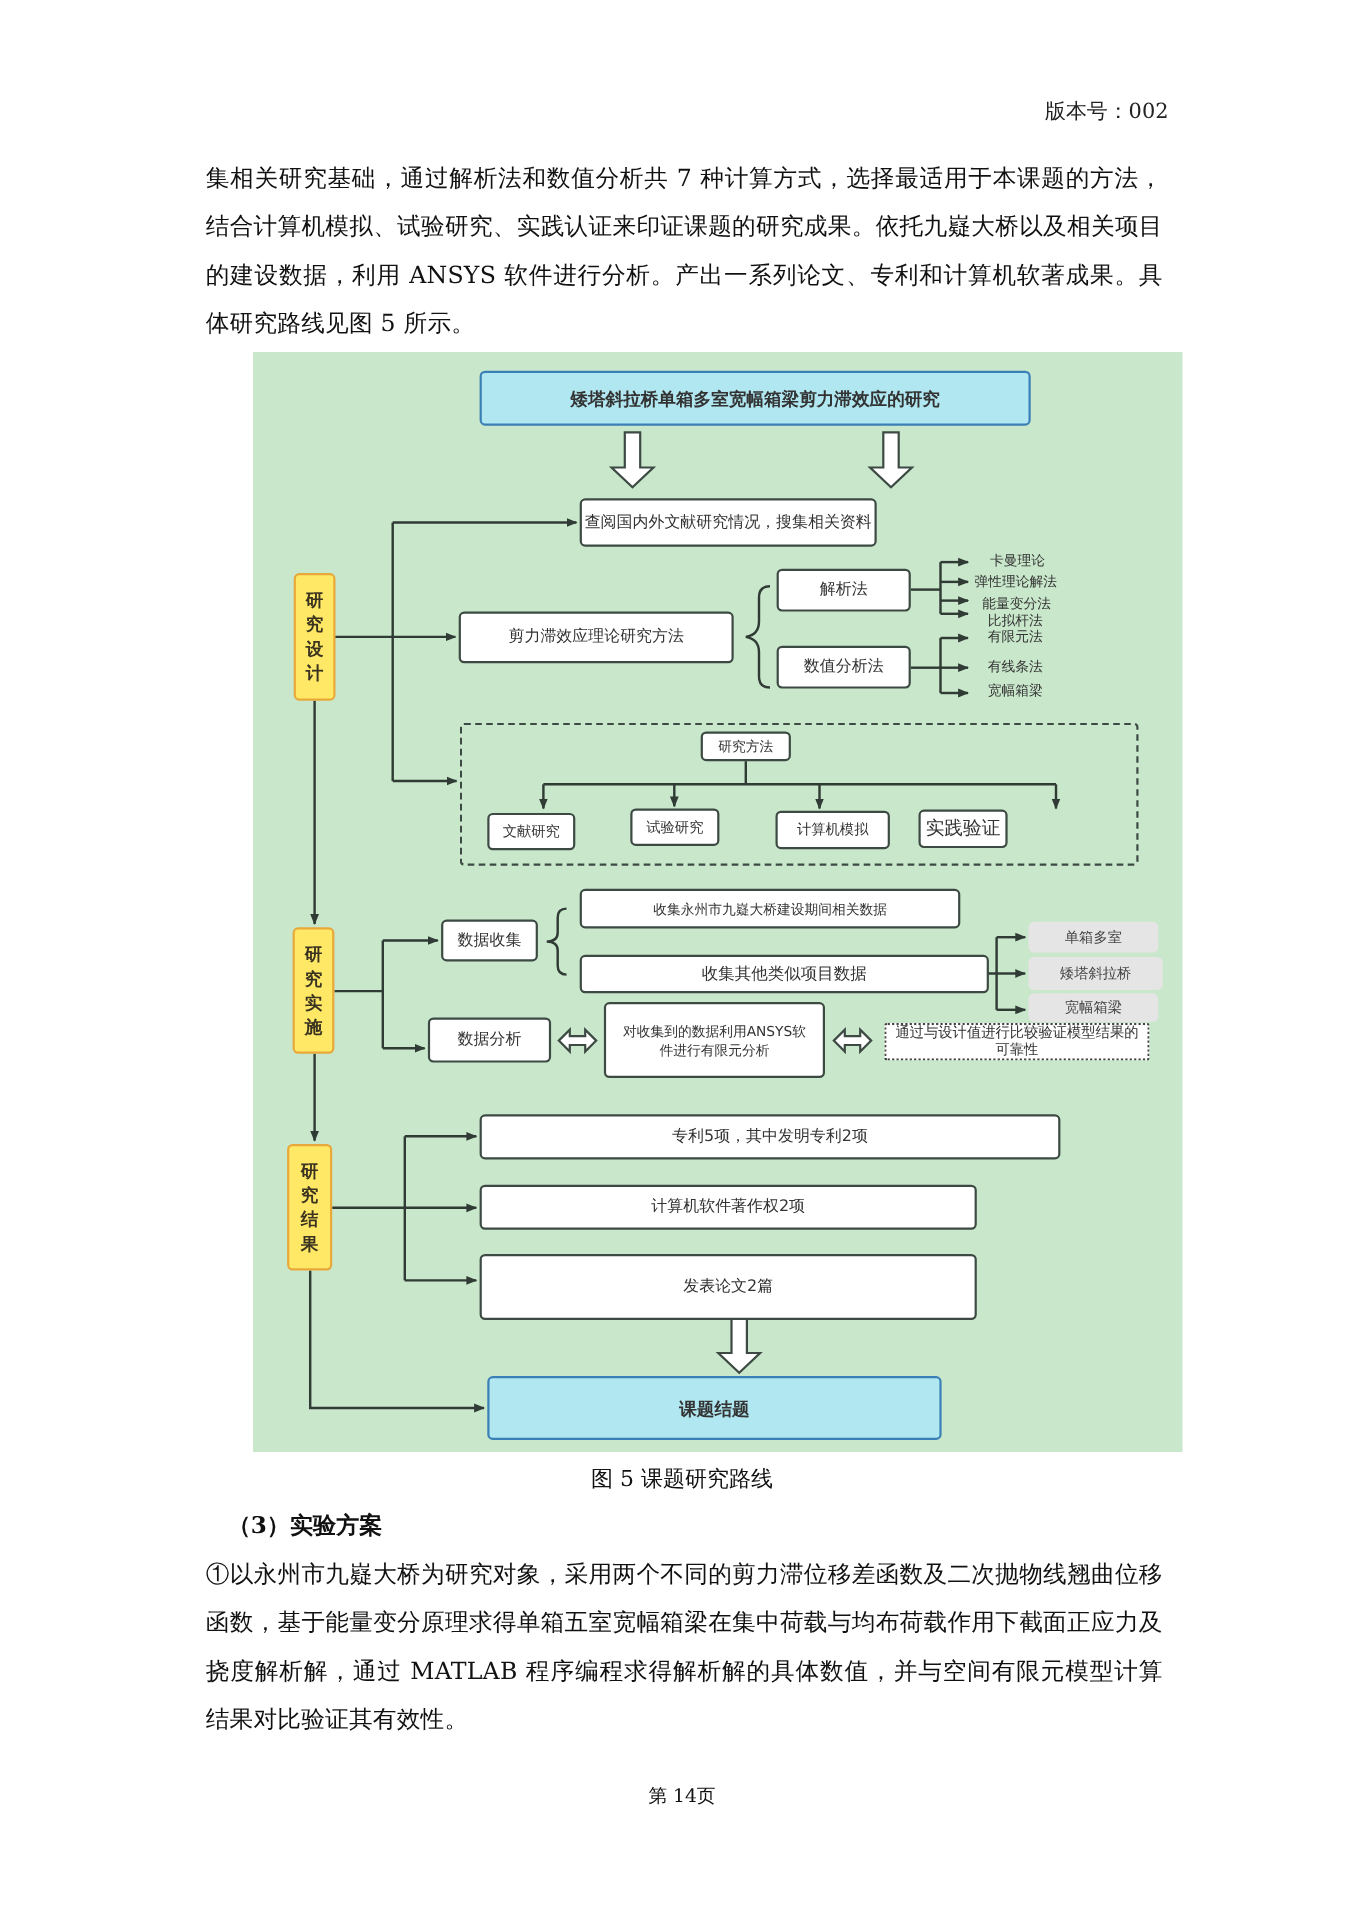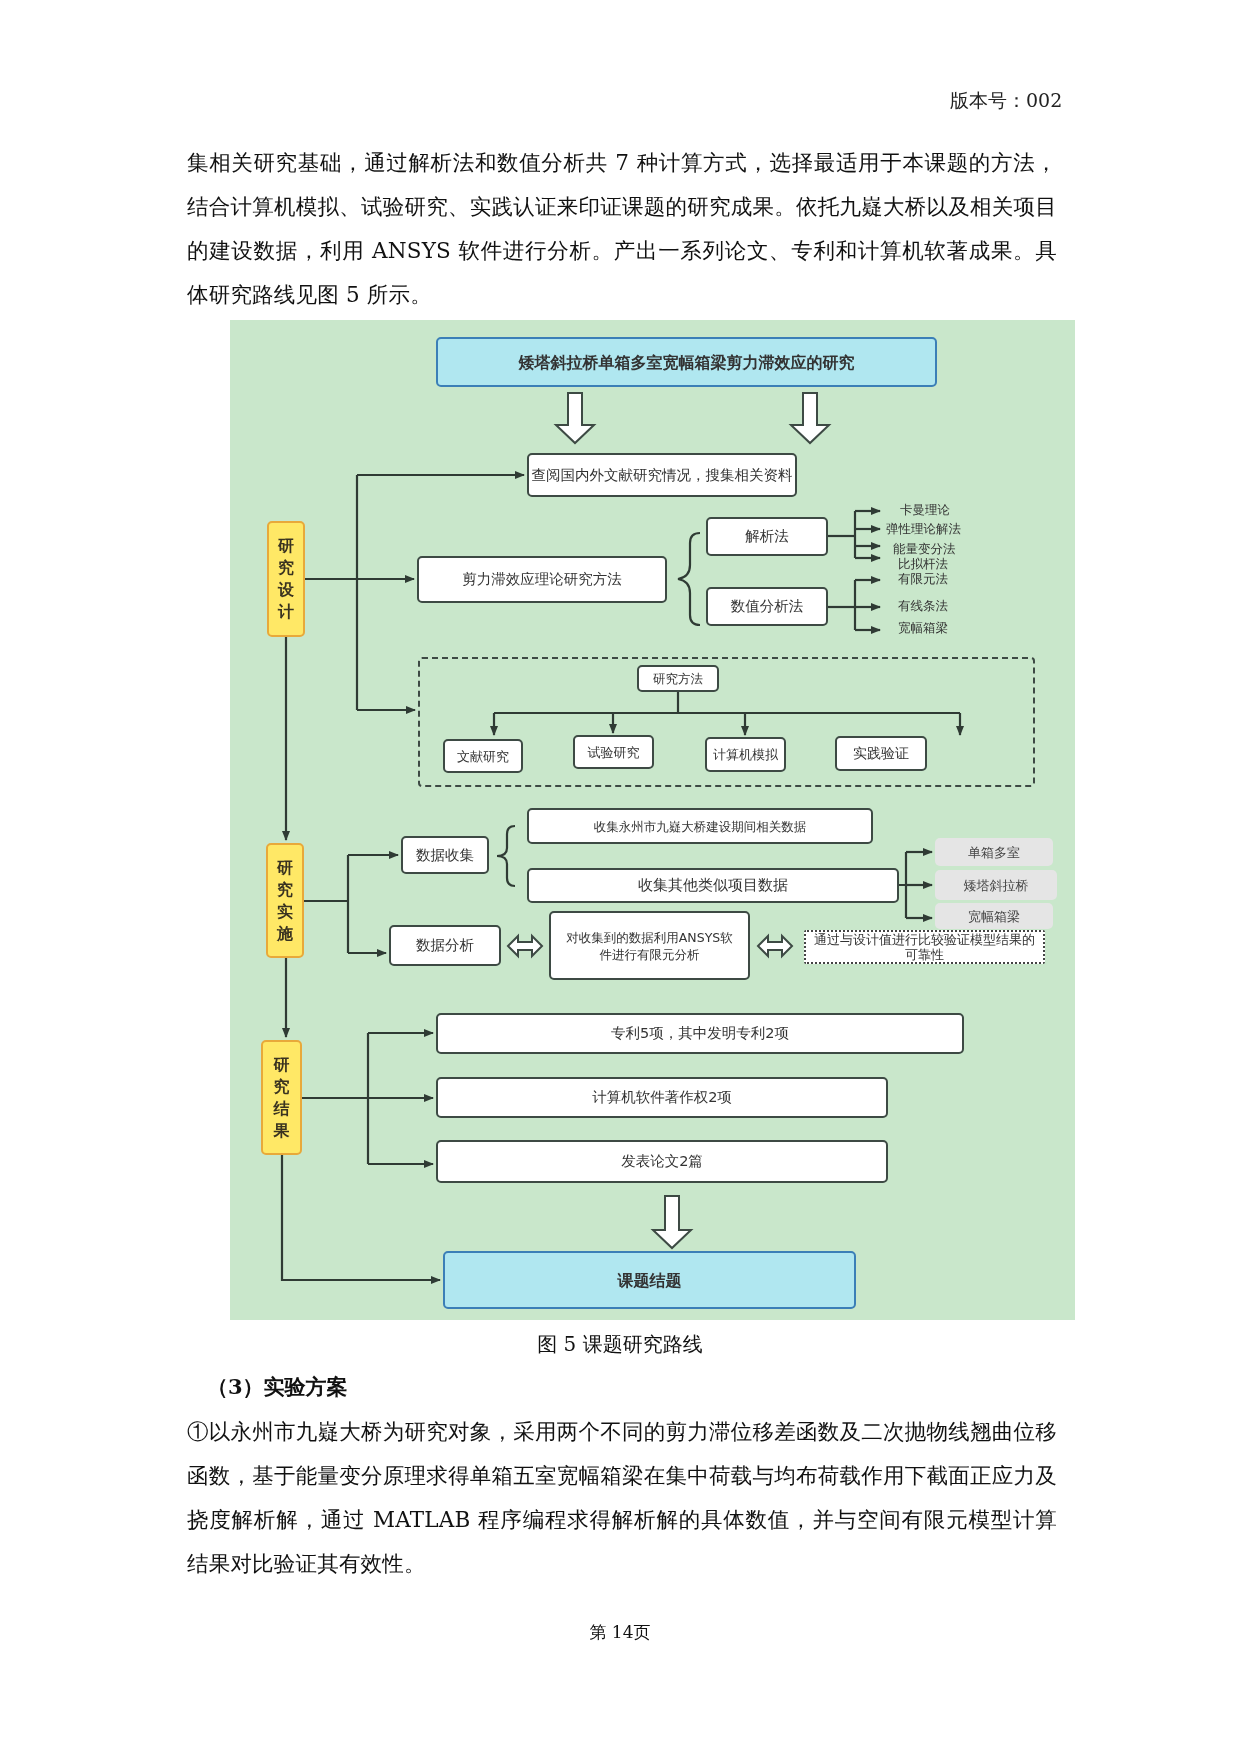--- a/index.html
+++ b/index.html
@@ -125,22 +125,22 @@
 <div class="lbl" style="left:893px;top:541px;">能量变分法</div>
 <div class="lbl" style="left:898px;top:556px;">比拟杆法</div>
 <div class="lbl" style="left:898px;top:571px;">有限元法</div>
 <div class="lbl" style="left:898px;top:598px;">有线条法</div>
 <div class="lbl" style="left:898px;top:620px;">宽幅箱梁</div>
 
 <div class="dash-frame" style="left:418px;top:657px;width:617px;height:130px;"></div>
 <div class="box" style="left:637px;top:665px;width:82px;height:27px;font-size:12.5px;">研究方法</div>
 <div class="box" style="left:443px;top:739px;width:80px;height:34px;font-size:13px;">文献研究</div>
 <div class="box" style="left:573px;top:735px;width:81px;height:34px;font-size:13px;">试验研究</div>
-<div class="box" style="left:705px;top:737px;width:81px;height:35px;font-size:13px;">计算机模拟</div>
-<div class="box" style="left:835px;top:736px;width:92px;height:35px;font-size:14px;">实践验证</div>
+<div class="box" style="left:705px;top:737px;width:104px;height:35px;font-size:13px;">计算机模拟</div>
+<div class="box" style="left:835px;top:736px;width:81px;height:35px;font-size:17px;">实践验证</div>
 
 <div class="box yellow" style="left:266px;top:843px;width:38px;height:115px;">
   <span>研</span>
   <span>究</span>
   <span>实</span>
   <span>施</span>
 </div>
 
 <div class="box" style="left:401px;top:836px;width:88px;height:38px;font-size:14.5px;">数据收集</div>
 <div class="box" style="left:527px;top:808px;width:346px;height:36px;font-size:12.5px;">收集永州市九嶷大桥建设期间相关数据</div>
@@ -156,20 +156,20 @@
 
 <div class="box yellow" style="left:261px;top:1040px;width:41px;height:115px;">
   <span>研</span>
   <span>究</span>
   <span>结</span>
   <span>果</span>
 </div>
 
 <div class="box" style="left:436px;top:1013px;width:528px;height:41px;font-size:14.5px;">专利5项，其中发明专利2项</div>
 <div class="box" style="left:436px;top:1077px;width:452px;height:41px;font-size:14.5px;">计算机软件著作权2项</div>
-<div class="box" style="left:436px;top:1140px;width:452px;height:43px;font-size:14.5px;">发表论文2篇</div>
+<div class="box" style="left:436px;top:1140px;width:452px;height:60px;font-size:14.5px;">发表论文2篇</div>
 
 <div class="box blue" style="left:443px;top:1251px;width:413px;height:58px;">课题结题</div>
 
 <div class="abs caption">图 5  课题研究路线</div>
 <div class="abs sec-title">（3）实验方案</div>
 <div class="abs para para2">①以永州市九嶷大桥为研究对象，采用两个不同的剪力滞位移差函数及二次抛物线翘曲位移函数，基于能量变分原理求得单箱五室宽幅箱梁在集中荷载与均布荷载作用下截面正应力及挠度解析解，通过 MATLAB 程序编程求得解析解的具体数值，并与空间有限元模型计算结果对比验证其有效性。</div>
 <div class="abs pagenum">第 14页</div>
 
 </body></html>

